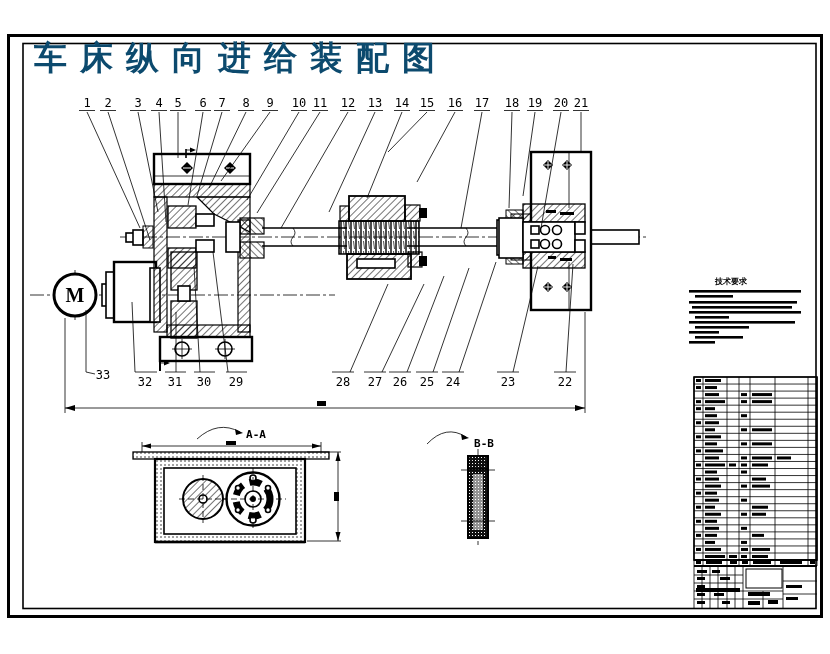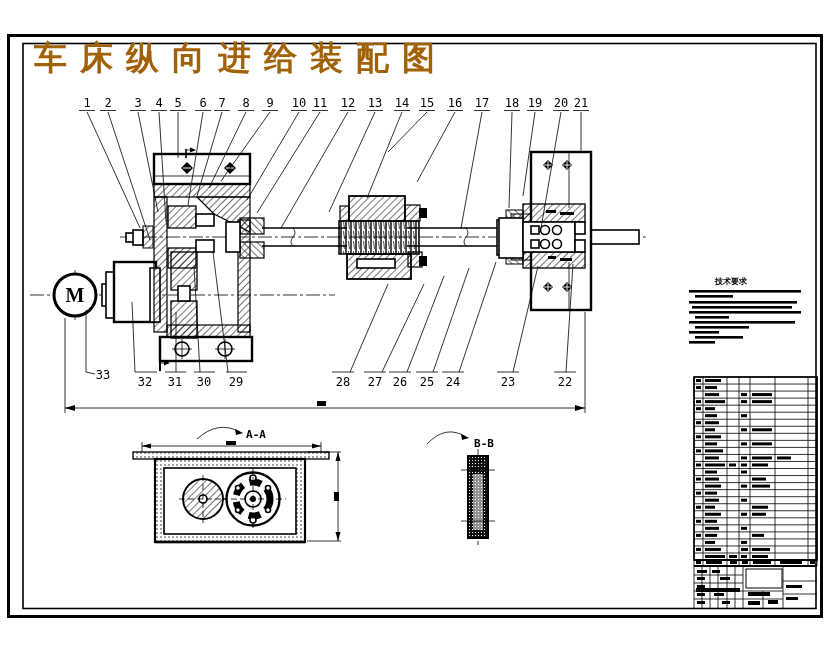--- a/index.html
+++ b/index.html
@@ -486,14 +486,14 @@
         <polyline points="459,372 496,262" class="thin"></polyline>
         <text x="508" y="386" text-anchor="middle" class="num">23</text>
         <line x1="497" y1="372" x2="519" y2="372" class="thin"></line>
         <polyline points="513,372 538,266" class="thin"></polyline>
         <text x="565" y="386" text-anchor="middle" class="num">22</text>
         <line x1="554" y1="372" x2="576" y2="372" class="thin"></line>
         <polyline points="566,372 573,264" class="thin"></polyline>
       </g>
   </svg>
 
-  <div id="title" style="color: #a16207;">车床纵向进给装配图</div>
+  <div id="title" style="color: #0c4a6e;">车床纵向进给装配图</div>
 </div>
 
 </body></html>

